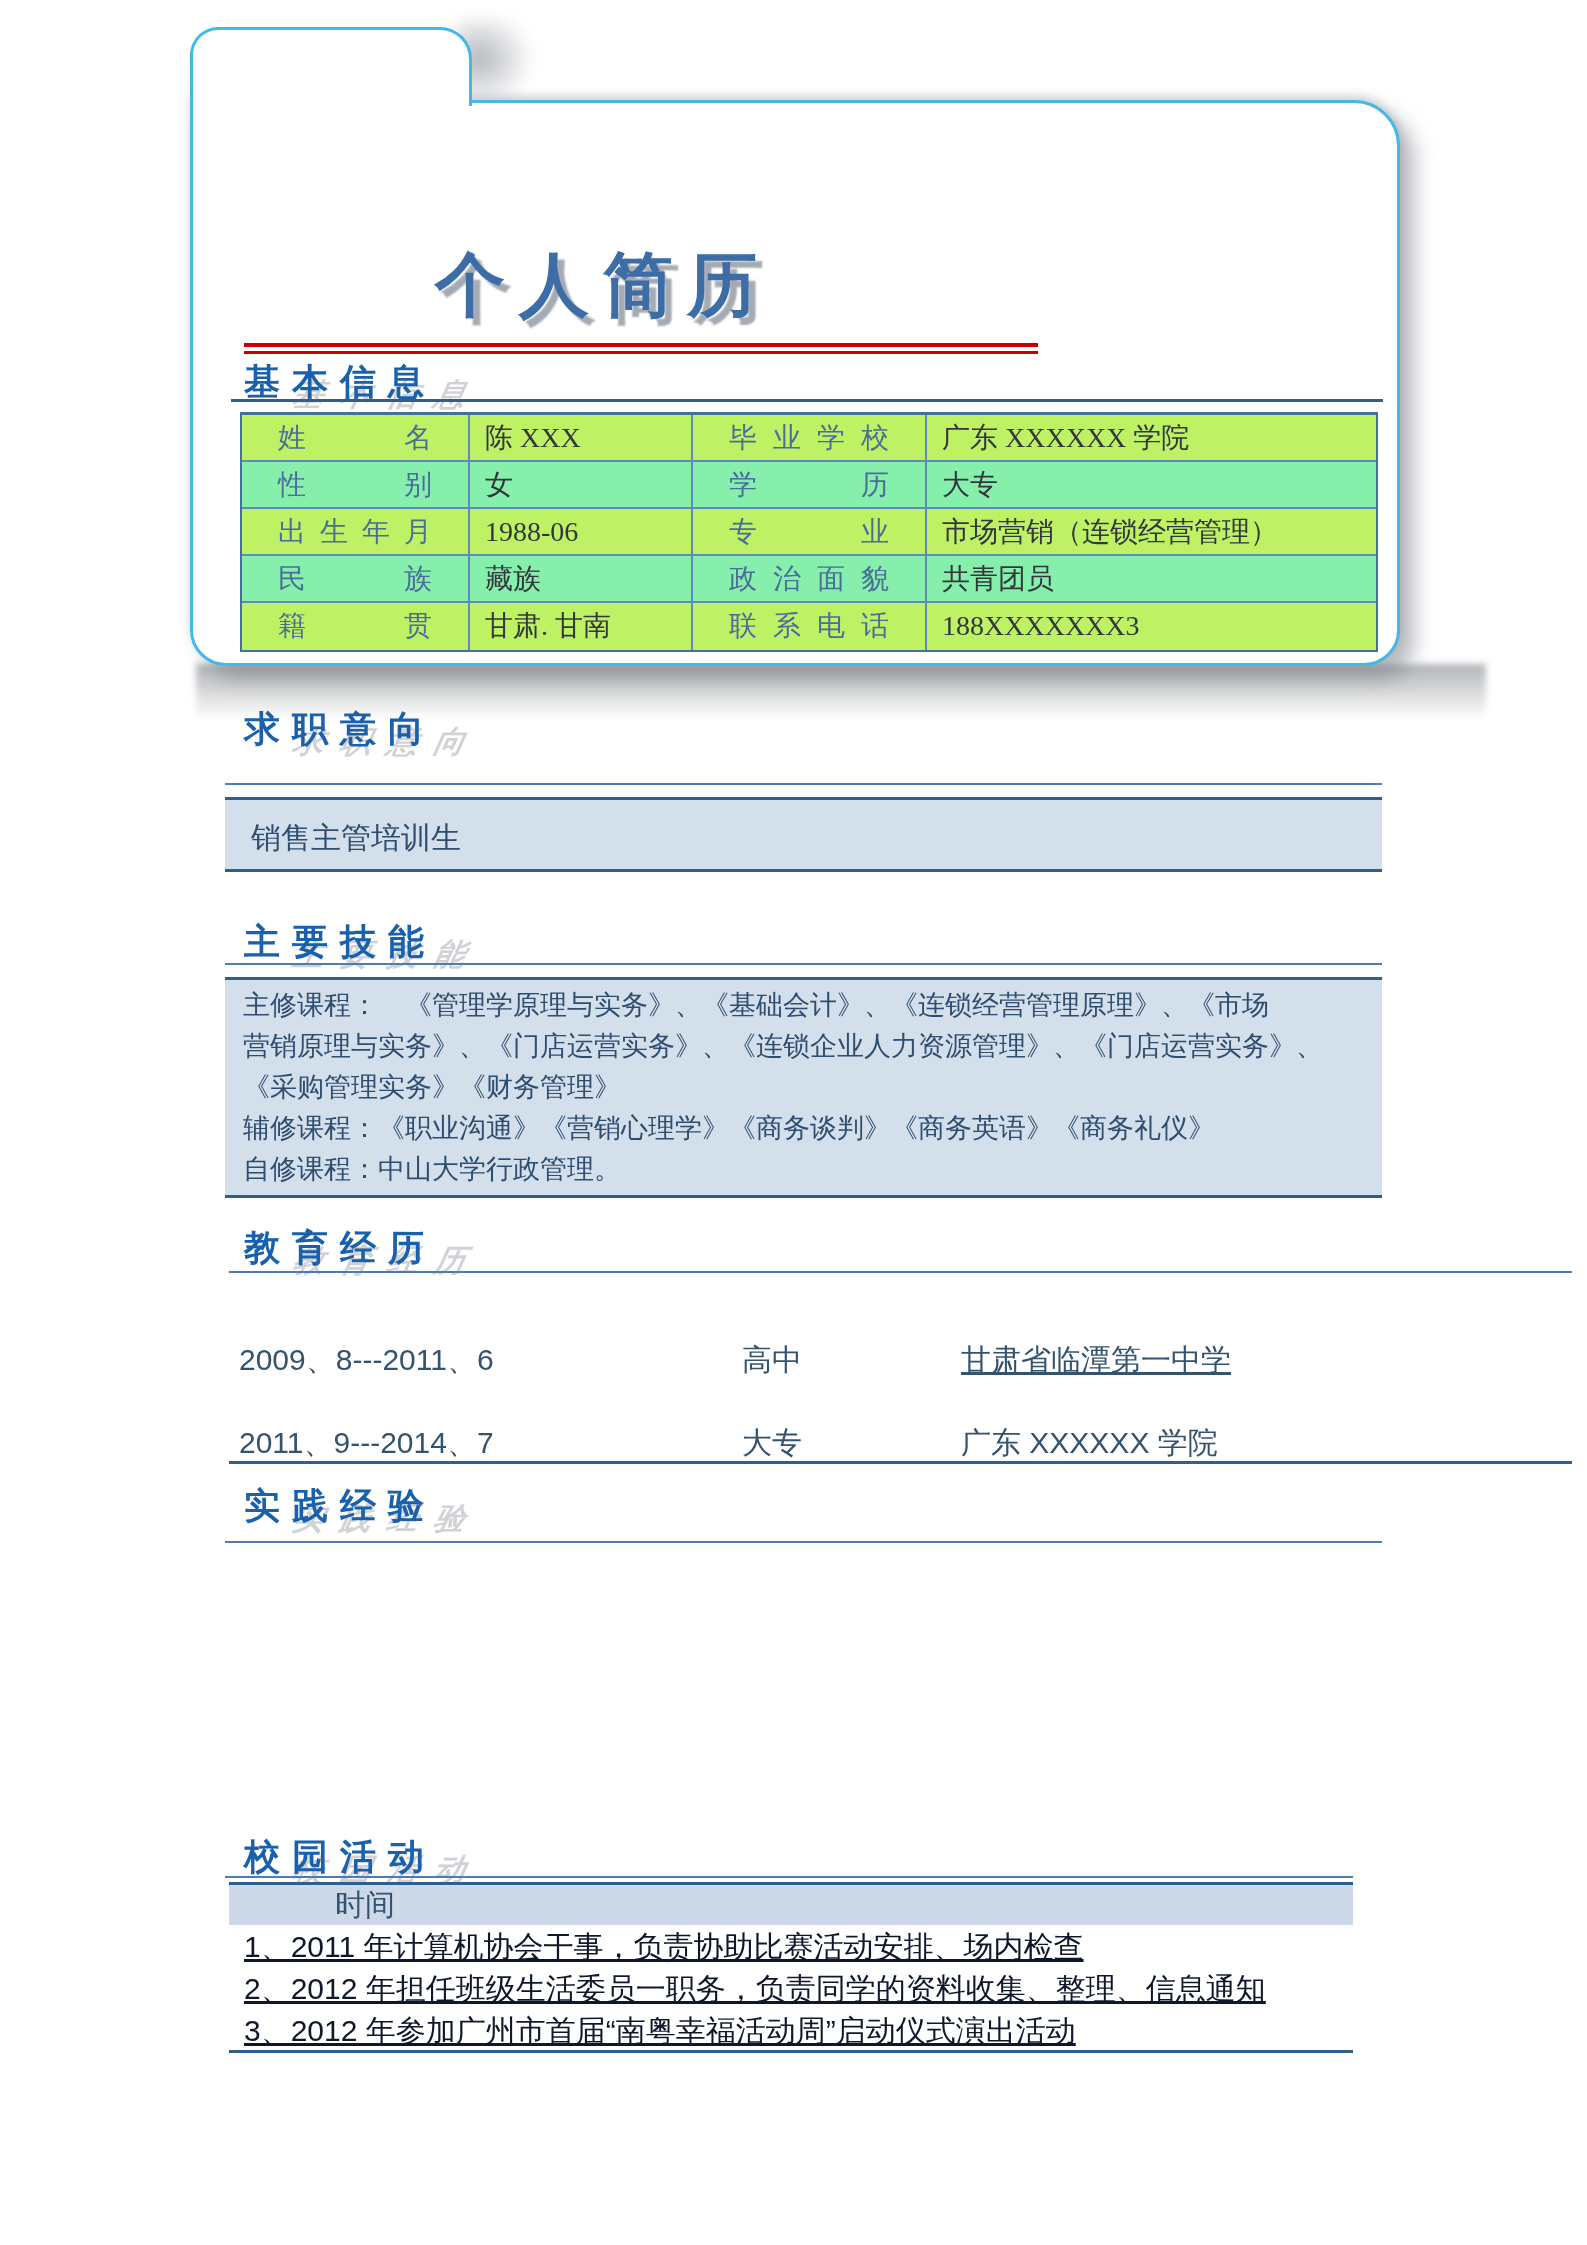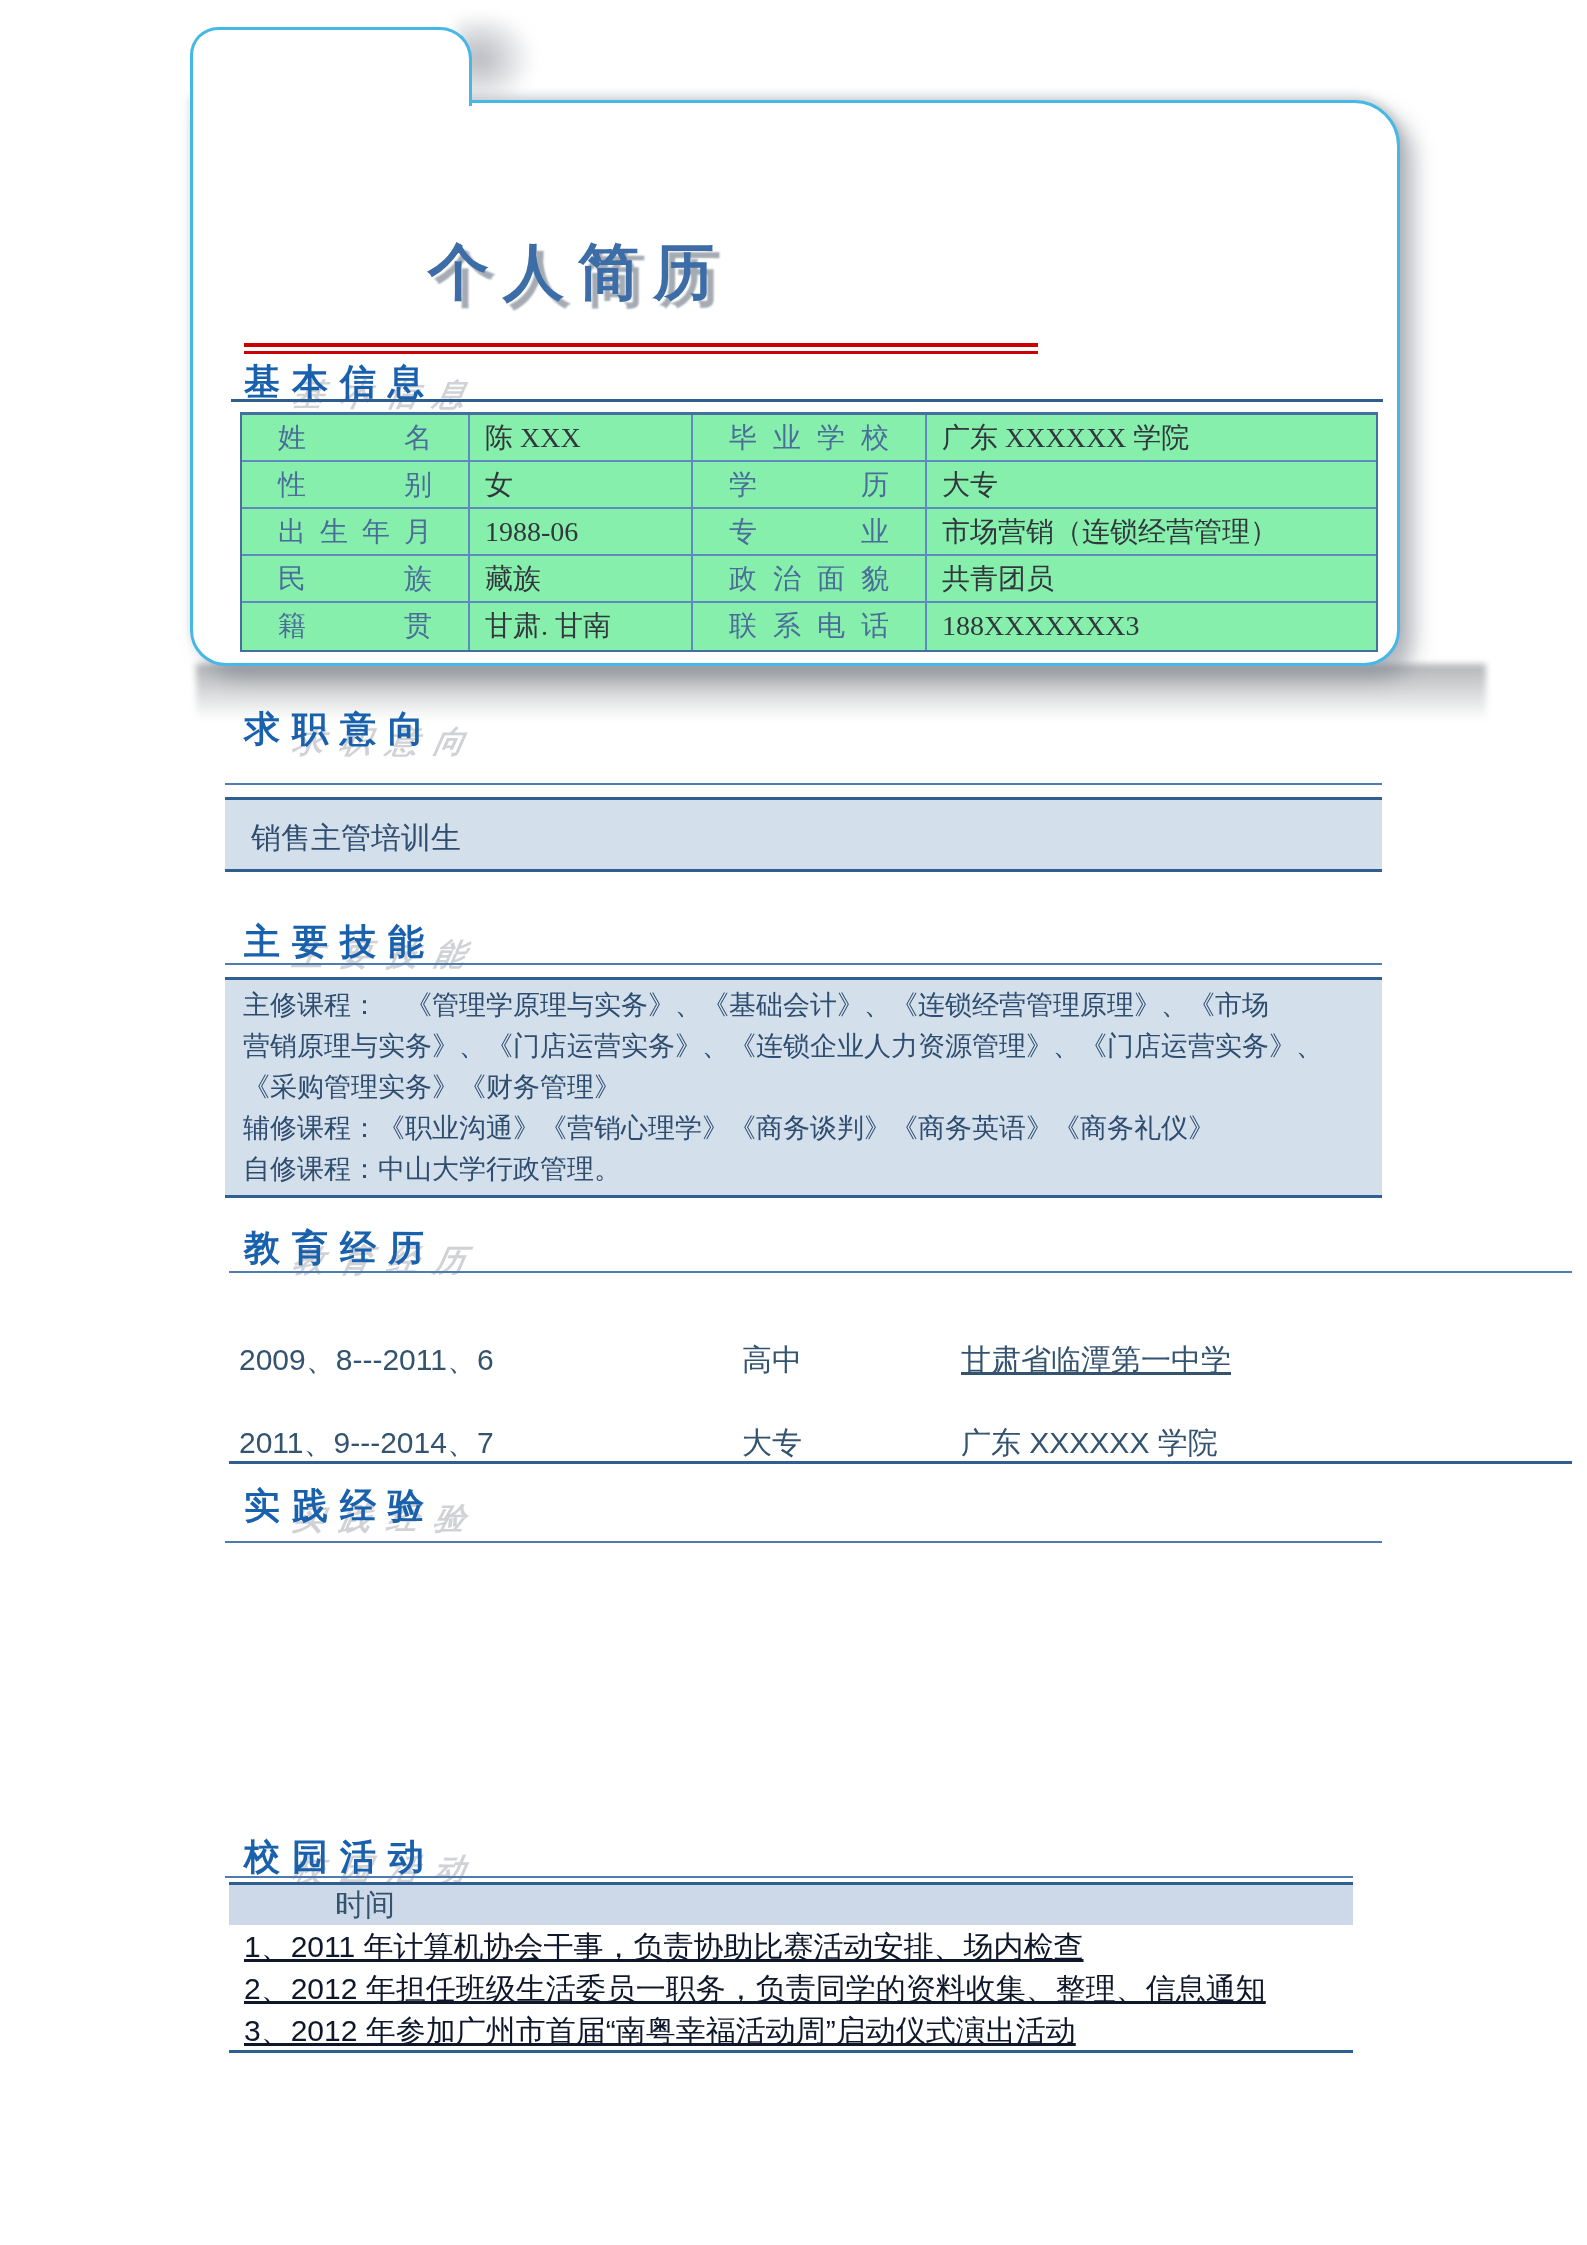--- a/index.html
+++ b/index.html
@@ -15,22 +15,22 @@
     background:#ffffff;border:3px solid #45b8e6;border-bottom:none;
     border-radius:28px 32px 0 0;z-index:3;}
   .tab-shadow{position:absolute;left:455px;top:18px;width:80px;height:90px;z-index:1;
     background:radial-gradient(ellipse at 30% 45%, rgba(120,125,135,.55), transparent 70%);
     filter:blur(7px);}
   .shadow-band{position:absolute;left:196px;top:664px;width:1290px;height:56px;z-index:1;
     background:linear-gradient(to bottom, rgba(100,105,112,.5), rgba(100,105,112,0));
     filter:blur(3px);}
 
   
-  .title{position:absolute;left:428px;top:232px;margin:0;z-index:4;white-space:nowrap;
-    font-size:61px;font-weight:bold;letter-spacing:14px;color:#3d6da6;
+  .title{position:absolute;left:428px;top:232px;margin:7px;z-index:4;white-space:nowrap;
+    font-size:70px;font-weight:bold;letter-spacing:14px;color:#3d6da6;
     text-shadow:7px 7px 2px #a5abb3;}
   .red-rule{position:absolute;left:244px;top:343px;width:794px;height:4px;z-index:4;
     border-top:4px solid #cc0000;border-bottom:3px solid #cc0000;}
 
   
   .sec-head{position:absolute;z-index:4;height:46px;
     font-family:"Liberation Serif","DejaVu Serif",serif;}
   .sec-head .echo{position:absolute;left:52px;top:16px;white-space:nowrap;
     font-size:31px;font-weight:bold;letter-spacing:16px;color:#c9cbd0;opacity:.85;
     transform:skewX(-24deg);z-index:0;}
@@ -42,21 +42,21 @@
 
   
   .basic-table{position:absolute;left:240px;top:412px;z-index:4;
     display:grid;grid-template-columns:228px 223px 234px 449px;grid-auto-rows:47px;
     border:2px solid #44709e;border-top-width:3px;
     font-family:"Liberation Serif","DejaVu Serif",serif;font-size:28px;}
   .basic-table .cell{border-right:2px solid #5e8abd;border-bottom:2px solid #5e8abd;
     line-height:45px;overflow:hidden;white-space:nowrap;}
   .basic-table .cell:nth-child(4n){border-right:none;}
   .basic-table .cell.last-row{border-bottom:none;}
-  .basic-table .blue{background:#86efac;}
+  .basic-table .blue{background:#bef264;}
   .basic-table .white{background:#86efac;}
   .basic-table .lbl{color:#4a6e99;padding:0 36px;text-align:justify;text-align-last:justify;}
   .basic-table .val{color:#32373d;padding:0 15px;}
 
   
   .content-box{position:absolute;background:#d4dfec;z-index:4;
     border-top:3px solid #2e5f90;border-bottom:3px solid #2e5f90;
     color:#2e4d6f;}
   .pre{white-space:pre-line;}
 

